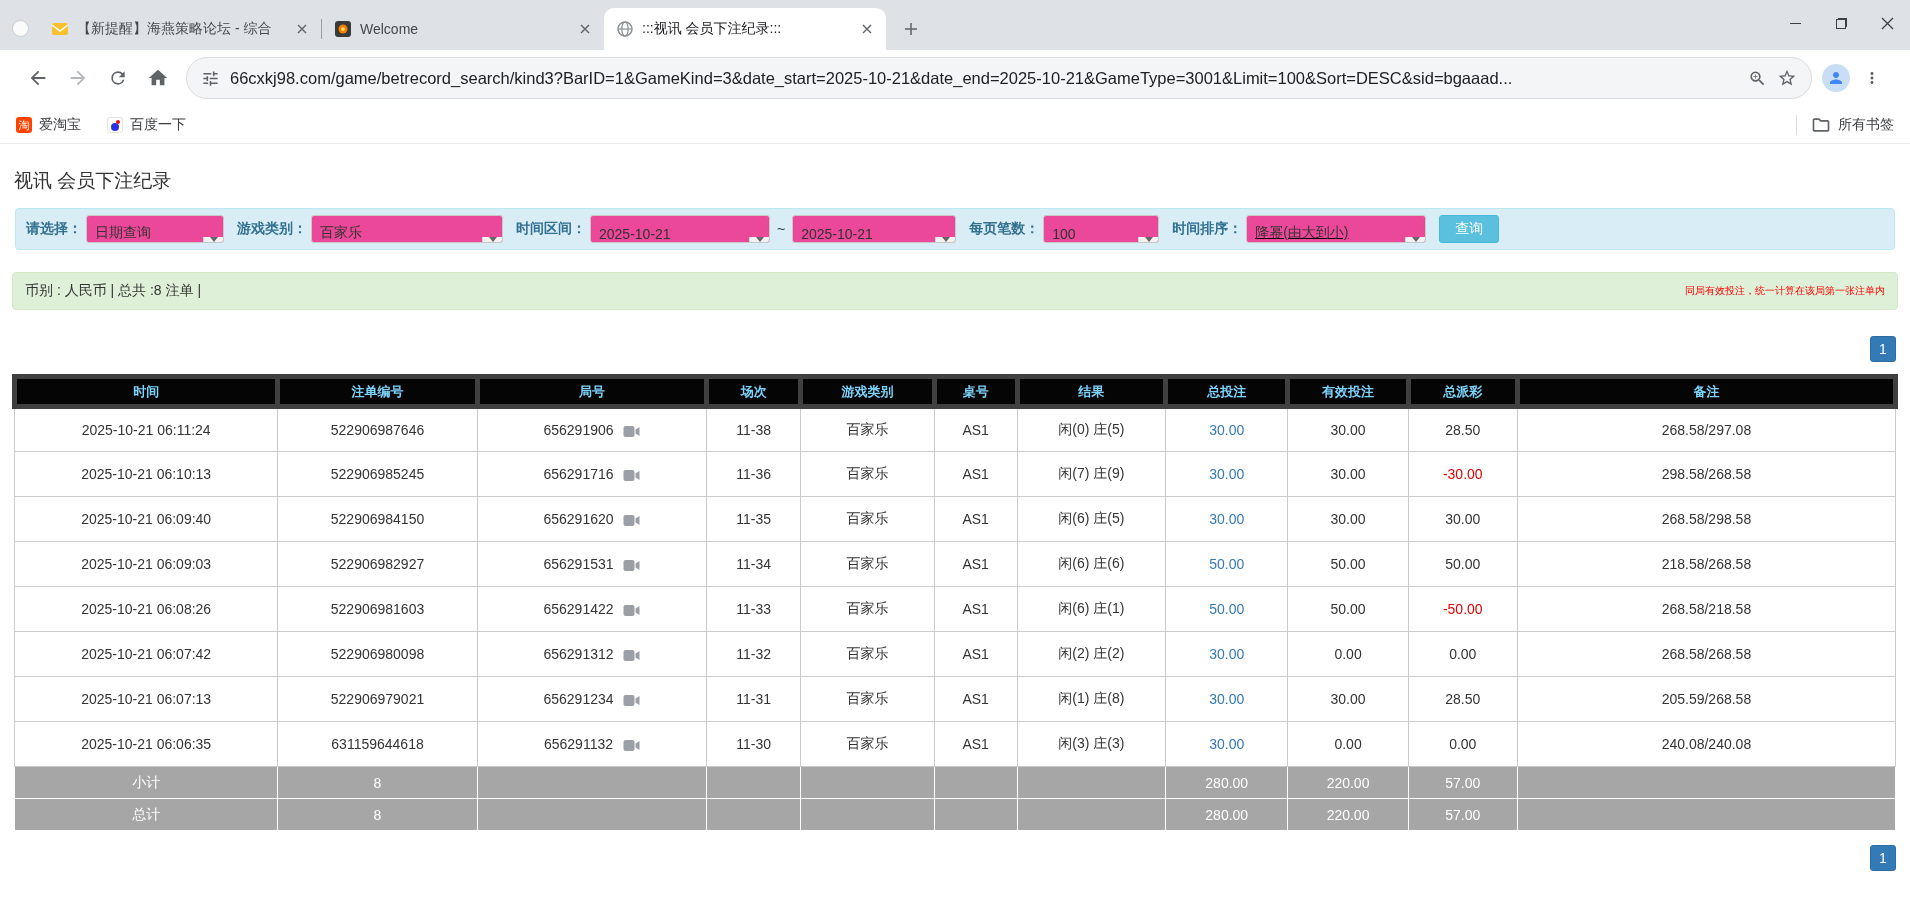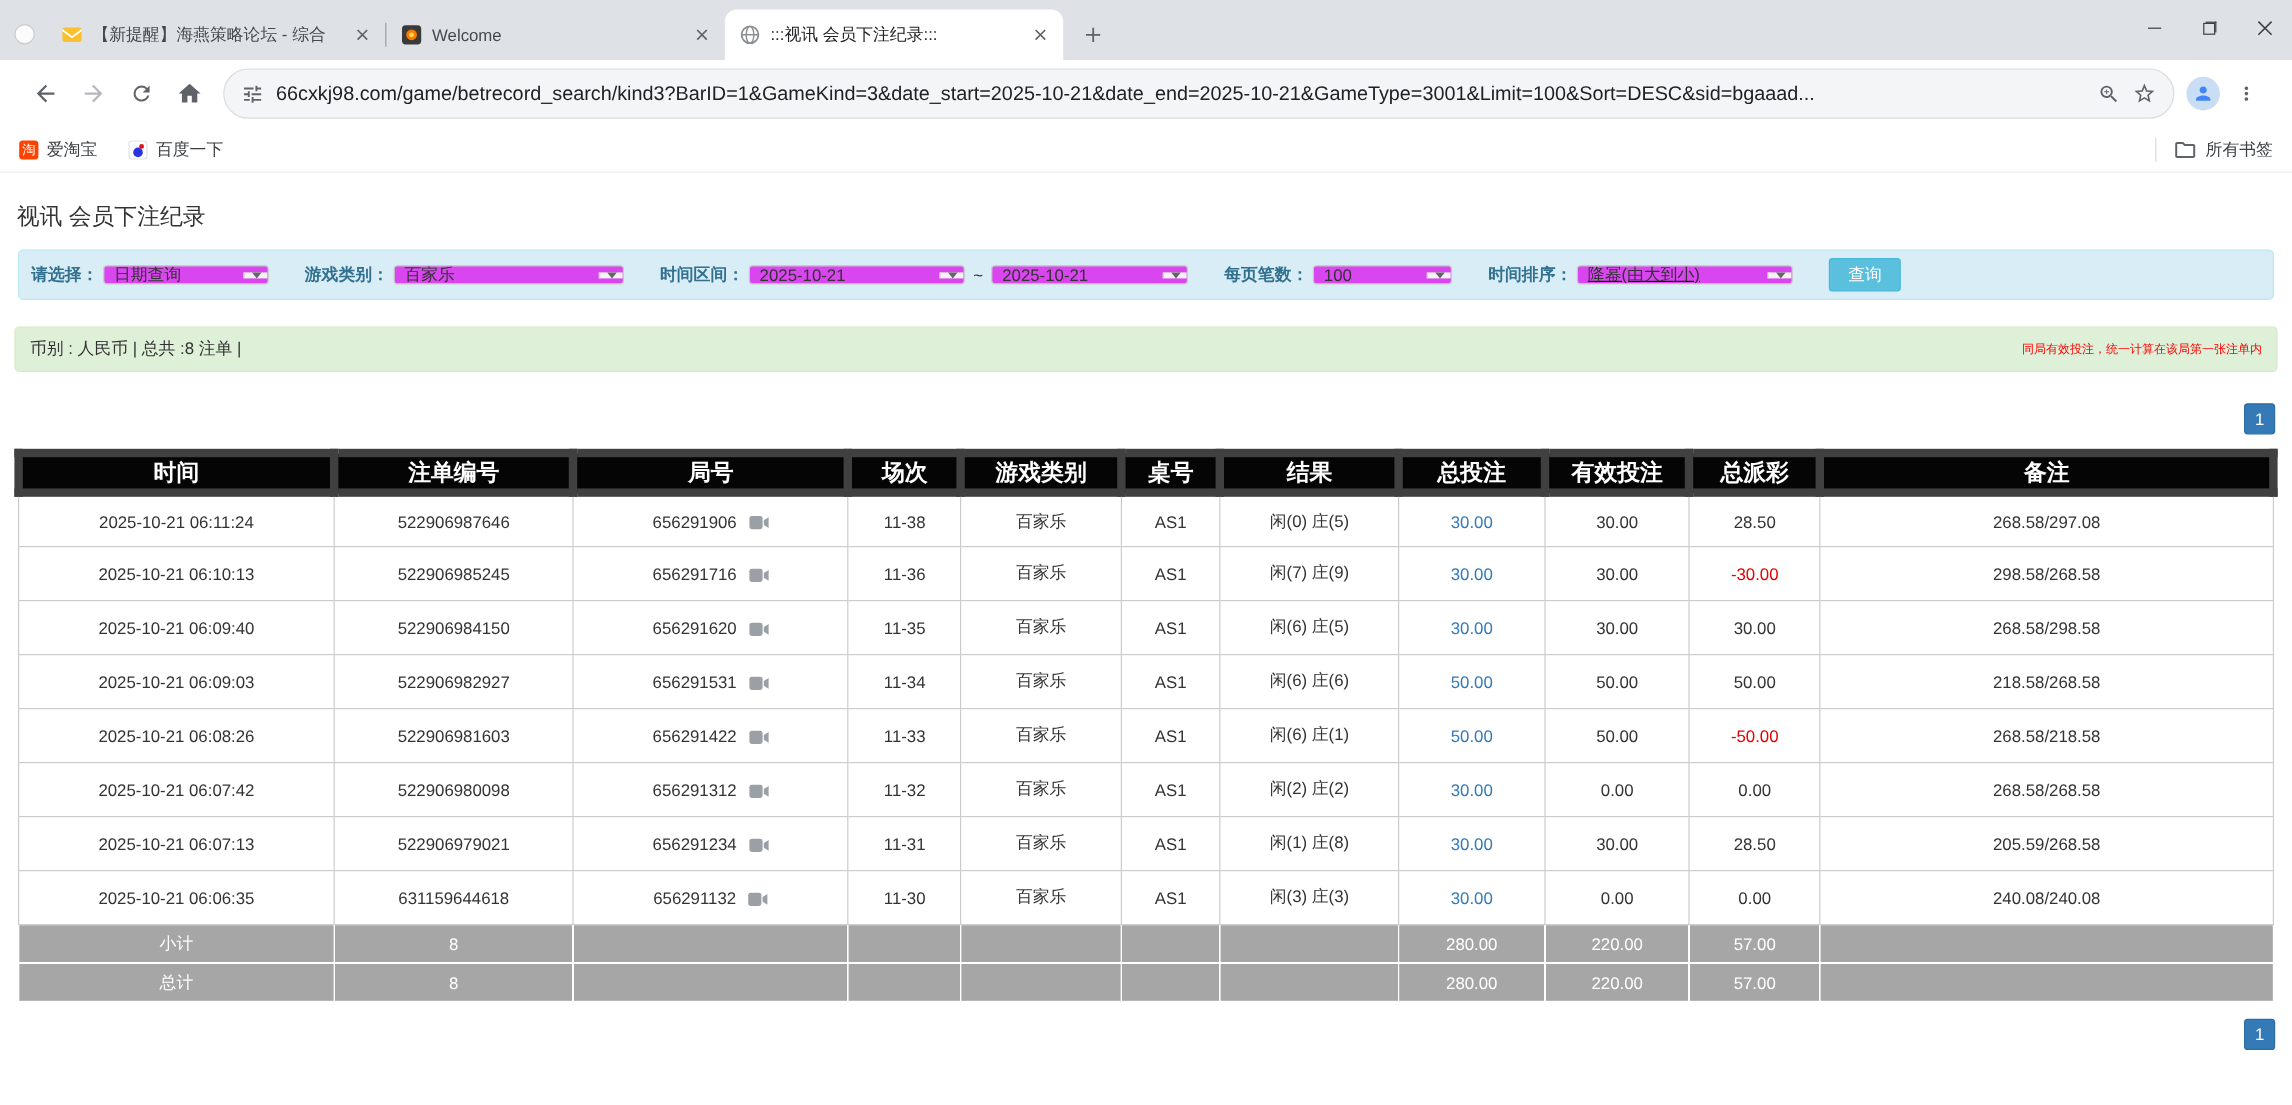--- a/index.html
+++ b/index.html
@@ -39,39 +39,39 @@
   .taobao-ic { width:16px; height:16px; background:#ff4200; border-radius:3px; color:#fff; font-size:11px; line-height:16px; text-align:center; }
   .baidu-ic { position:relative; width:16px; height:16px; background:#fff; border:1px solid #e3e3e3; border-radius:3px; }
   .baidu-ic::before { content:''; position:absolute; left:3px; top:5px; width:8px; height:8px; border-radius:50%; background:#2932e1; }
   .baidu-ic::after { content:''; position:absolute; right:2px; top:2px; width:4px; height:4px; border-radius:50%; background:#de0f17; }
 
   
   .content { flex:1; background:#fff; overflow:hidden; }
   .page-title { margin:24px 0 0 14px; font-size:19px; font-weight:500; color:#333; }
 
   .filter-bar { margin:14px 15px 0; height:42px; background:#d9edf7; border:1px solid #bce8f1; border-radius:4px; display:flex; align-items:center; padding:0 10px; font-size:14px; }
-  .fgroup { display:flex; align-items:center; margin-right:30px; }
+  .fgroup { display:flex; align-items:center; margin-right:13px; }
   .flabel { color:#31708f; font-weight:bold; margin-right:4px; white-space:nowrap; }
-  .combo { height:16px; background:#d946ef; border:1px solid #c8c8c8; border-radius:3px; display:flex; align-items:center; overflow:hidden; }
+  .combo { height:28px; background:#ec4899; border:1px solid #c8c8c8; border-radius:3px; display:flex; align-items:flex-end; overflow:hidden; }
   .combo-text { flex:1; display:flex; align-items:center; padding:0 8px; color:#333; white-space:nowrap; overflow:hidden; }
   .combo-btn { width:20px; border-left:1px solid #d5d5d5; background:#f3f3f3; display:flex; align-items:center; justify-content:center; flex:none; }
   .caret { width:0; height:0; border-left:4px solid transparent; border-right:4px solid transparent; border-top:5px solid #666; }
   .tilde { margin:0 7px; color:#333; }
   .search-btn { height:28px; padding:0 15px; background:#5bc0de; border:1px solid #46b8da; border-radius:3px; color:#fff; font-size:14px; display:flex; align-items:center; cursor:pointer; }
 
   .summary-bar { margin:22px 12px 0; height:38px; background:#dff0d8; border:1px solid #d6e9c6; border-radius:4px; display:flex; align-items:center; justify-content:space-between; padding:0 12px; font-size:14px; }
   .summary-left { color:#333; }
   .summary-note { color:#f00; font-size:10px; }
 
   .pager { margin:26px 14px 0; display:flex; justify-content:flex-end; }
   .pager.bottom { margin:14px 14px 0; }
   .page-btn { min-width:26px; height:26px; line-height:24px; text-align:center; background:#337ab7; border:1px solid #2e6da4; border-radius:3px; color:#fff; font-size:14px; padding:0 6px; }
 
   .bet-table { width:calc(100% - 24px); margin:12px 12px 0; border-collapse:collapse; font-size:14px; table-layout:fixed; }
-  .bet-table th { background:#050505; color:#ffffff; font-weight:bold; height:30px; border:7px solid #404040; font-size:19px; }
+  .bet-table th { background:#050505; color:#7dd3fc; font-weight:bold; height:30px; border:5px solid #404040; font-size:13px; }
   .bet-table td { height:45px; text-align:center; border:1px solid #ccc; color:#333; background:#fff; overflow:hidden; white-space:nowrap; }
   .result { color:#e60000; }
   .link { color:#337ab7; cursor:pointer; }
   .payout.neg { color:#e60000; }
   .foot-row td { background:#a6a6a6; color:#fff; height:32px; border:1px solid #fff; }
   .video-icon { display:inline-block; vertical-align:middle; margin-left:6px; line-height:0; }
 </style>
 </head>
 <body>
 

